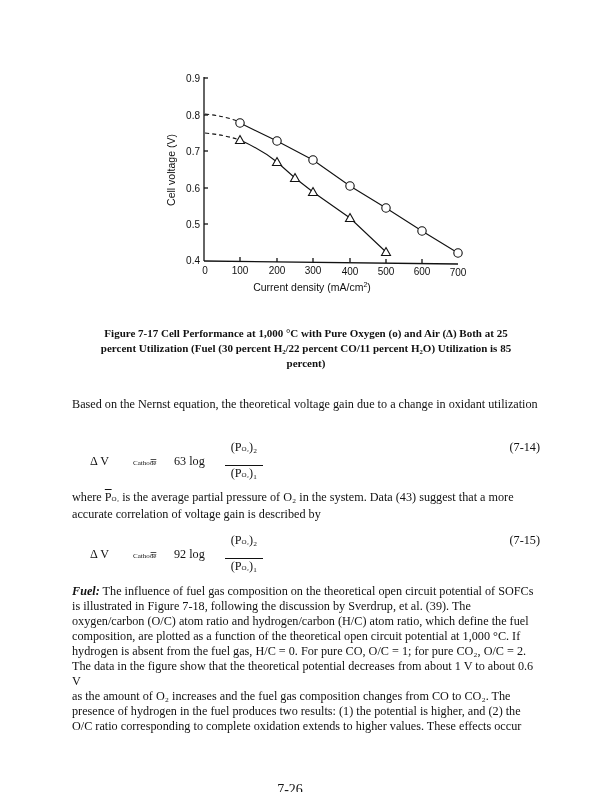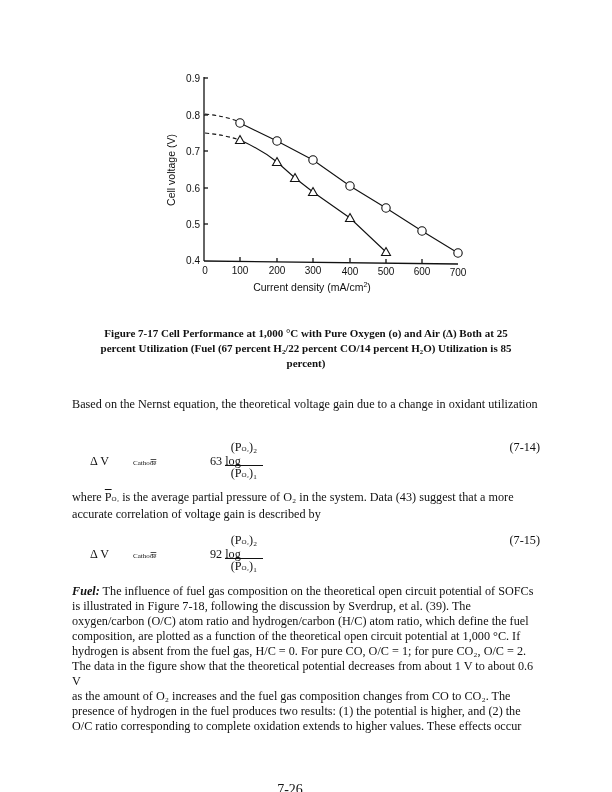--- a/index.html
+++ b/index.html
@@ -5,21 +5,21 @@
   html, body { margin:0; padding:0; background:#fff; }
   body { width:612px; height:792px; position:relative; overflow:hidden; font-family:"Liberation Serif", serif; color:#111; }
   .chart { position:absolute; left:150px; top:60px; width:330px; height:245px; }
   .chart svg { width:330px; height:245px; display:block; }
   .caption { position:absolute; left:72px; width:468px; top:326px; text-align:center; font-weight:bold; font-size:11px; line-height:15px; }
   .p { position:absolute; left:72px; width:470px; font-size:12.2px; line-height:15px; }
   .eq { position:absolute; left:90px; font-size:12.2px; height:44px; width:450px; }
   .eq .lhs { position:absolute; left:0; top:14px; }
   .eq .lhs small { font-size:7px;padding-left:24px; }
   .eq .eqsign { position:absolute; left:60px; top:14px; }
-  .eq .coef { position:absolute; left:84px; top:14px;margin-left:36px; }
+  .eq .coef { position:absolute; left:84px; top:14px; }
   .eq .frac { position:absolute; left:135px; top:0; text-align:center; width:38px; }
   .eq .frac .num { border-bottom:1px solid #111; padding-bottom:10px; }
   .eq .frac small { font-size:7px; }
   .eq .num-label { position:absolute; right:0; top:0; }
   .pbar { text-decoration:overline; }
   .footer { position:absolute; left:0; width:580px; top:782px; text-align:center; font-size:14px; }
   .tick { font-family:"Liberation Sans", sans-serif; font-size:10px; }
   .axlab { font-family:"Liberation Sans", sans-serif; font-size:10.5px; }
 </style>
 </head>
@@ -92,21 +92,21 @@
         <polygon points="313,187.5 317.5,195.5 308.5,195.5"></polygon>
         <polygon points="350,213.5 354.5,221.5 345.5,221.5"></polygon>
         <polygon points="386,247.5 390.5,255.5 381.5,255.5"></polygon>
       </g>
     </g>
   </svg>
 </div>
 
 <div class="caption">
   <div>Figure 7-17  Cell Performance at 1,000 °C with Pure Oxygen (o) and Air (Δ) Both at 25</div>
-  <div>percent Utilization (Fuel (67 percent H₂/22 percent CO/14 percent H₂O) Utilization is 85</div>
+  <div>percent Utilization (Fuel (30 percent H₂/22 percent CO/11 percent H₂O) Utilization is 85</div>
   <div>percent)</div>
 </div>
 
 <div class="p" style="top:397px;">
   <div>Based on the Nernst equation, the theoretical voltage gain due to a change in oxidant utilization</div>
 </div>
 
 <div class="eq" style="top:440px;">
   <span class="lhs"><span>Δ V</span><small>Cathode</small></span>
   <span class="eqsign">=</span>

